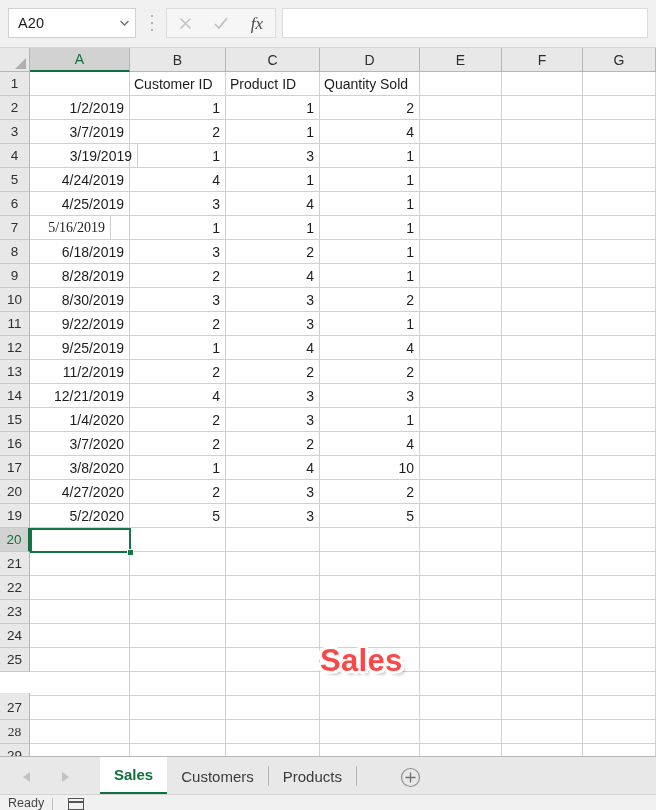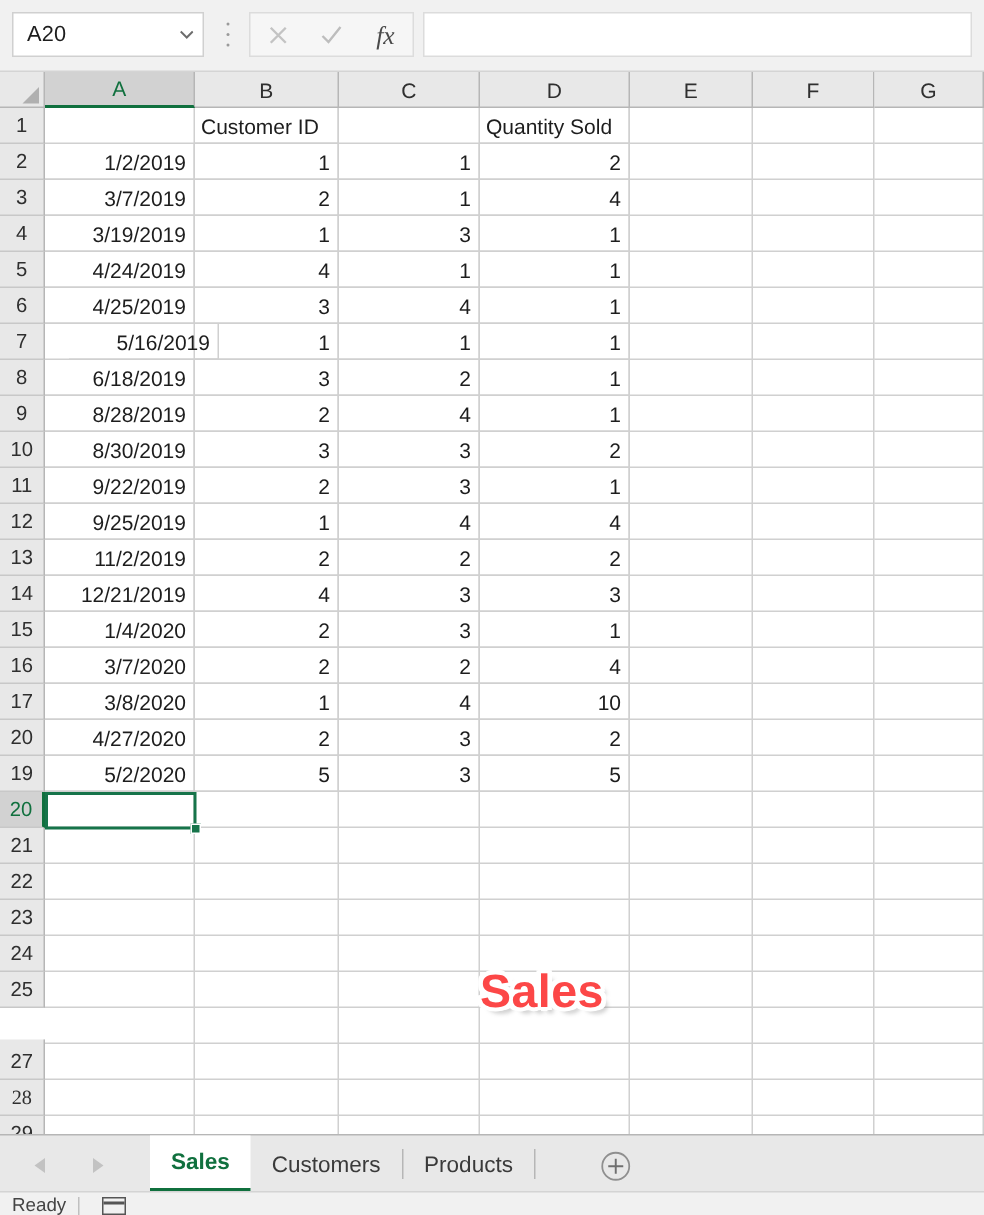--- a/index.html
+++ b/index.html
@@ -644,42 +644,43 @@
         <div class="cell left" style="left: 472px; top: 648px; width: 81px;"></div>
         <div class="cell left" style="left: 553px; top: 648px; width: 73px;"></div>
         <div class="cell left" style="left: 0px; top: 672px; width: 100px;"></div>
         <div class="cell left" style="left: 100px; top: 672px; width: 96px;"></div>
         <div class="cell left" style="left: 196px; top: 672px; width: 94px;"></div>
         <div class="cell left" style="left: 290px; top: 672px; width: 100px;"></div>
         <div class="cell left" style="left: 390px; top: 672px; width: 82px;"></div>
         <div class="cell left" style="left: 472px; top: 672px; width: 81px;"></div>
         <div class="cell left" style="left: 553px; top: 672px; width: 73px;"></div>
         <div class="cell left" style="left: 100px; top: 0px; width: 96px; border-right: 1px solid rgb(208, 208, 208);">Customer ID</div>
+        <div class="cell left" style="left: 196px; top: 0px; width: 94px; border-right: 1px solid rgb(208, 208, 208);">Product ID</div>
         <div class="cell left" style="left: 290px; top: 0px; width: 100px; border-right: 1px solid rgb(208, 208, 208);">Quantity Sold</div>
         <div class="cell right" style="left: 0px; top: 24px; width: 100px;">1/2/2019</div>
         <div class="cell right" style="left: 100px; top: 24px; width: 96px;">1</div>
         <div class="cell right" style="left: 196px; top: 24px; width: 94px;">1</div>
         <div class="cell right" style="left: 290px; top: 24px; width: 100px;">2</div>
         <div class="cell right" style="left: 0px; top: 48px; width: 100px;">3/7/2019</div>
         <div class="cell right" style="left: 100px; top: 48px; width: 96px;">2</div>
         <div class="cell right" style="left: 196px; top: 48px; width: 94px;">1</div>
         <div class="cell right" style="left: 290px; top: 48px; width: 100px;">4</div>
-        <div class="cell right" style="left: 0px; top: 72px; width: 100px;">3/19/2019</div>
+        <div class="cell right" style="left: 8px; top: 72px; width: 100px;">3/19/2019</div>
         <div class="cell right" style="left: 100px; top: 72px; width: 96px;">1</div>
         <div class="cell right" style="left: 196px; top: 72px; width: 94px;">3</div>
         <div class="cell right" style="left: 290px; top: 72px; width: 100px;">1</div>
         <div class="cell right" style="left: 0px; top: 96px; width: 100px;">4/24/2019</div>
         <div class="cell right" style="left: 100px; top: 96px; width: 96px;">4</div>
         <div class="cell right" style="left: 196px; top: 96px; width: 94px;">1</div>
         <div class="cell right" style="left: 290px; top: 96px; width: 100px;">1</div>
         <div class="cell right" style="left: 0px; top: 120px; width: 100px;">4/25/2019</div>
         <div class="cell right" style="left: 100px; top: 120px; width: 96px;">3</div>
         <div class="cell right" style="left: 196px; top: 120px; width: 94px;">4</div>
         <div class="cell right" style="left: 290px; top: 120px; width: 100px;">1</div>
-        <div class="cell right" style="left: 16px; top: 144px; width: 100px;">5/16/2019</div>
+        <div class="cell right" style="left: 0px; top: 144px; width: 81px; font-family: Liberation Serif, serif;">5/16/2019</div>
         <div class="cell right" style="left: 100px; top: 144px; width: 96px;">1</div>
         <div class="cell right" style="left: 196px; top: 144px; width: 94px;">1</div>
         <div class="cell right" style="left: 290px; top: 144px; width: 100px;">1</div>
         <div class="cell right" style="left: 0px; top: 168px; width: 100px;">6/18/2019</div>
         <div class="cell right" style="left: 100px; top: 168px; width: 96px;">3</div>
         <div class="cell right" style="left: 196px; top: 168px; width: 94px;">2</div>
         <div class="cell right" style="left: 290px; top: 168px; width: 100px;">1</div>
         <div class="cell right" style="left: 0px; top: 192px; width: 100px;">8/28/2019</div>
         <div class="cell right" style="left: 100px; top: 192px; width: 96px;">2</div>
         <div class="cell right" style="left: 196px; top: 192px; width: 94px;">4</div>

